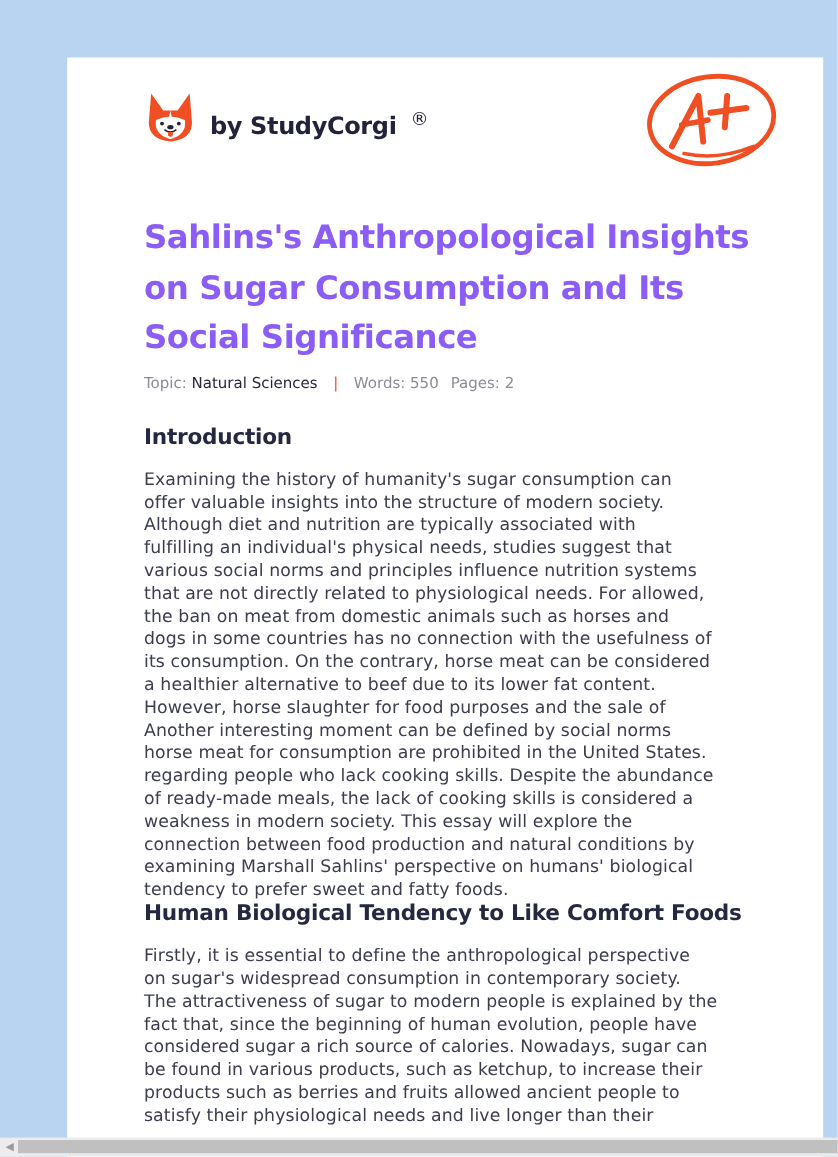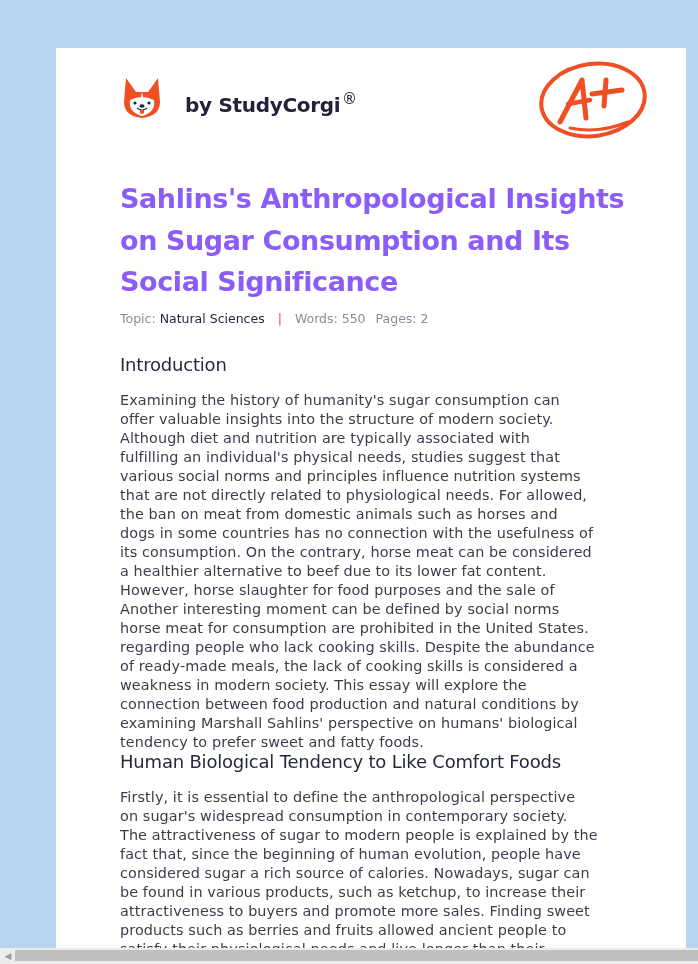--- a/index.html
+++ b/index.html
@@ -29,21 +29,21 @@
     left: 66px;
     top: 28px;
     display: flex;
     align-items: center;
   }
   .logo-icon {
     width: 40px;
     height: 44px;
   }
   .brand {
-    margin-left: 23px;
+    margin-left: 13px;
     margin-top: 14px;
     font-family: "DejaVu Sans", sans-serif;
     font-weight: bold;
     font-size: 20px;
     color: #22223a;
     letter-spacing: -0.3px;
   }
   .brand-reg {
     position: absolute;
     left: 220px;
@@ -82,21 +82,21 @@
     white-space: nowrap;
   }
   .meta .topic-value { color: #262841; text-align: center; }
   .meta .sep { color: #e0562a; margin: 0 9px; }
   .meta .pages { margin-left: 6px; }
   .h2 {
     position: absolute;
     left: 64px;
     margin: 0;
     font-family: "DejaVu Sans", sans-serif;
-    font-weight: normal;
+    font-weight: bold;
     font-size: 18px;
     color: #262841;
     letter-spacing: -0.2px;
     white-space: nowrap;
   }
   .para {
     position: absolute;
     left: 64px;
     width: 520px;
     margin: 0;
@@ -205,21 +205,20 @@
 
   <h2 class="h2" style="top:703px">Human Biological Tendency to Like Comfort Foods</h2>
 
   <p class="para" style="top:740px">
     <span class="line">Firstly, it is essential to define the anthropological perspective</span>
     <span class="line">on sugar's widespread consumption in contemporary society.</span>
     <span class="line">The attractiveness of sugar to modern people is explained by the</span>
     <span class="line">fact that, since the beginning of human evolution, people have</span>
     <span class="line">considered sugar a rich source of calories. Nowadays, sugar can</span>
     <span class="line">be found in various products, such as ketchup, to increase their</span>
-    <span class="line">attractiveness to buyers and promote more sales. Finding sweet</span>
     <span class="line">products such as berries and fruits allowed ancient people to</span>
     <span class="line">satisfy their physiological needs and live longer than their</span>
   </p>
 </div>
 
 <div class="hscroll">
   <span class="hscroll-arrow">◀</span>
   <div class="hscroll-thumb"></div>
 </div>
 

